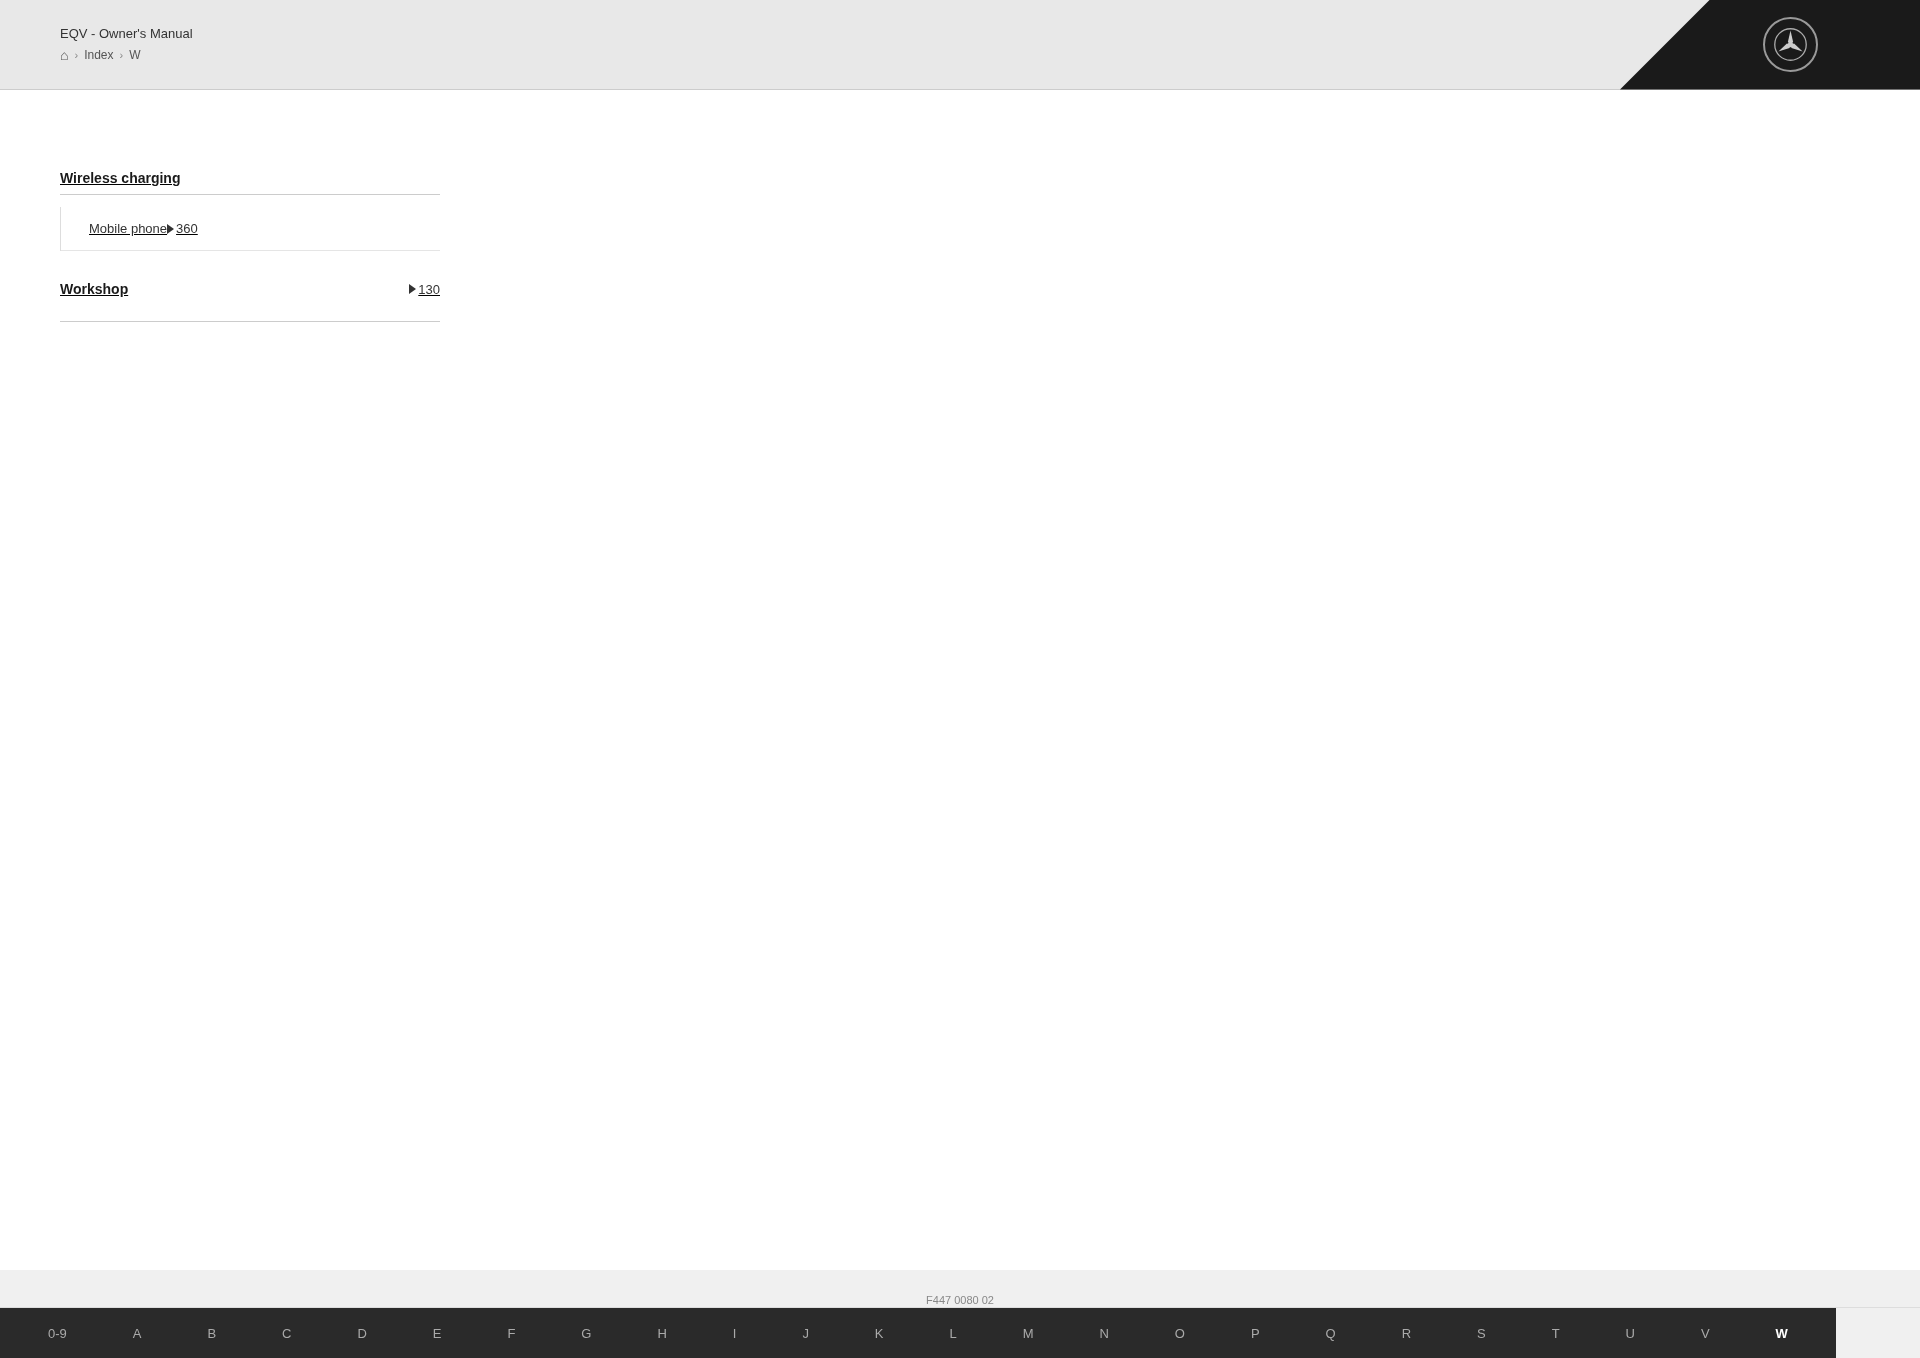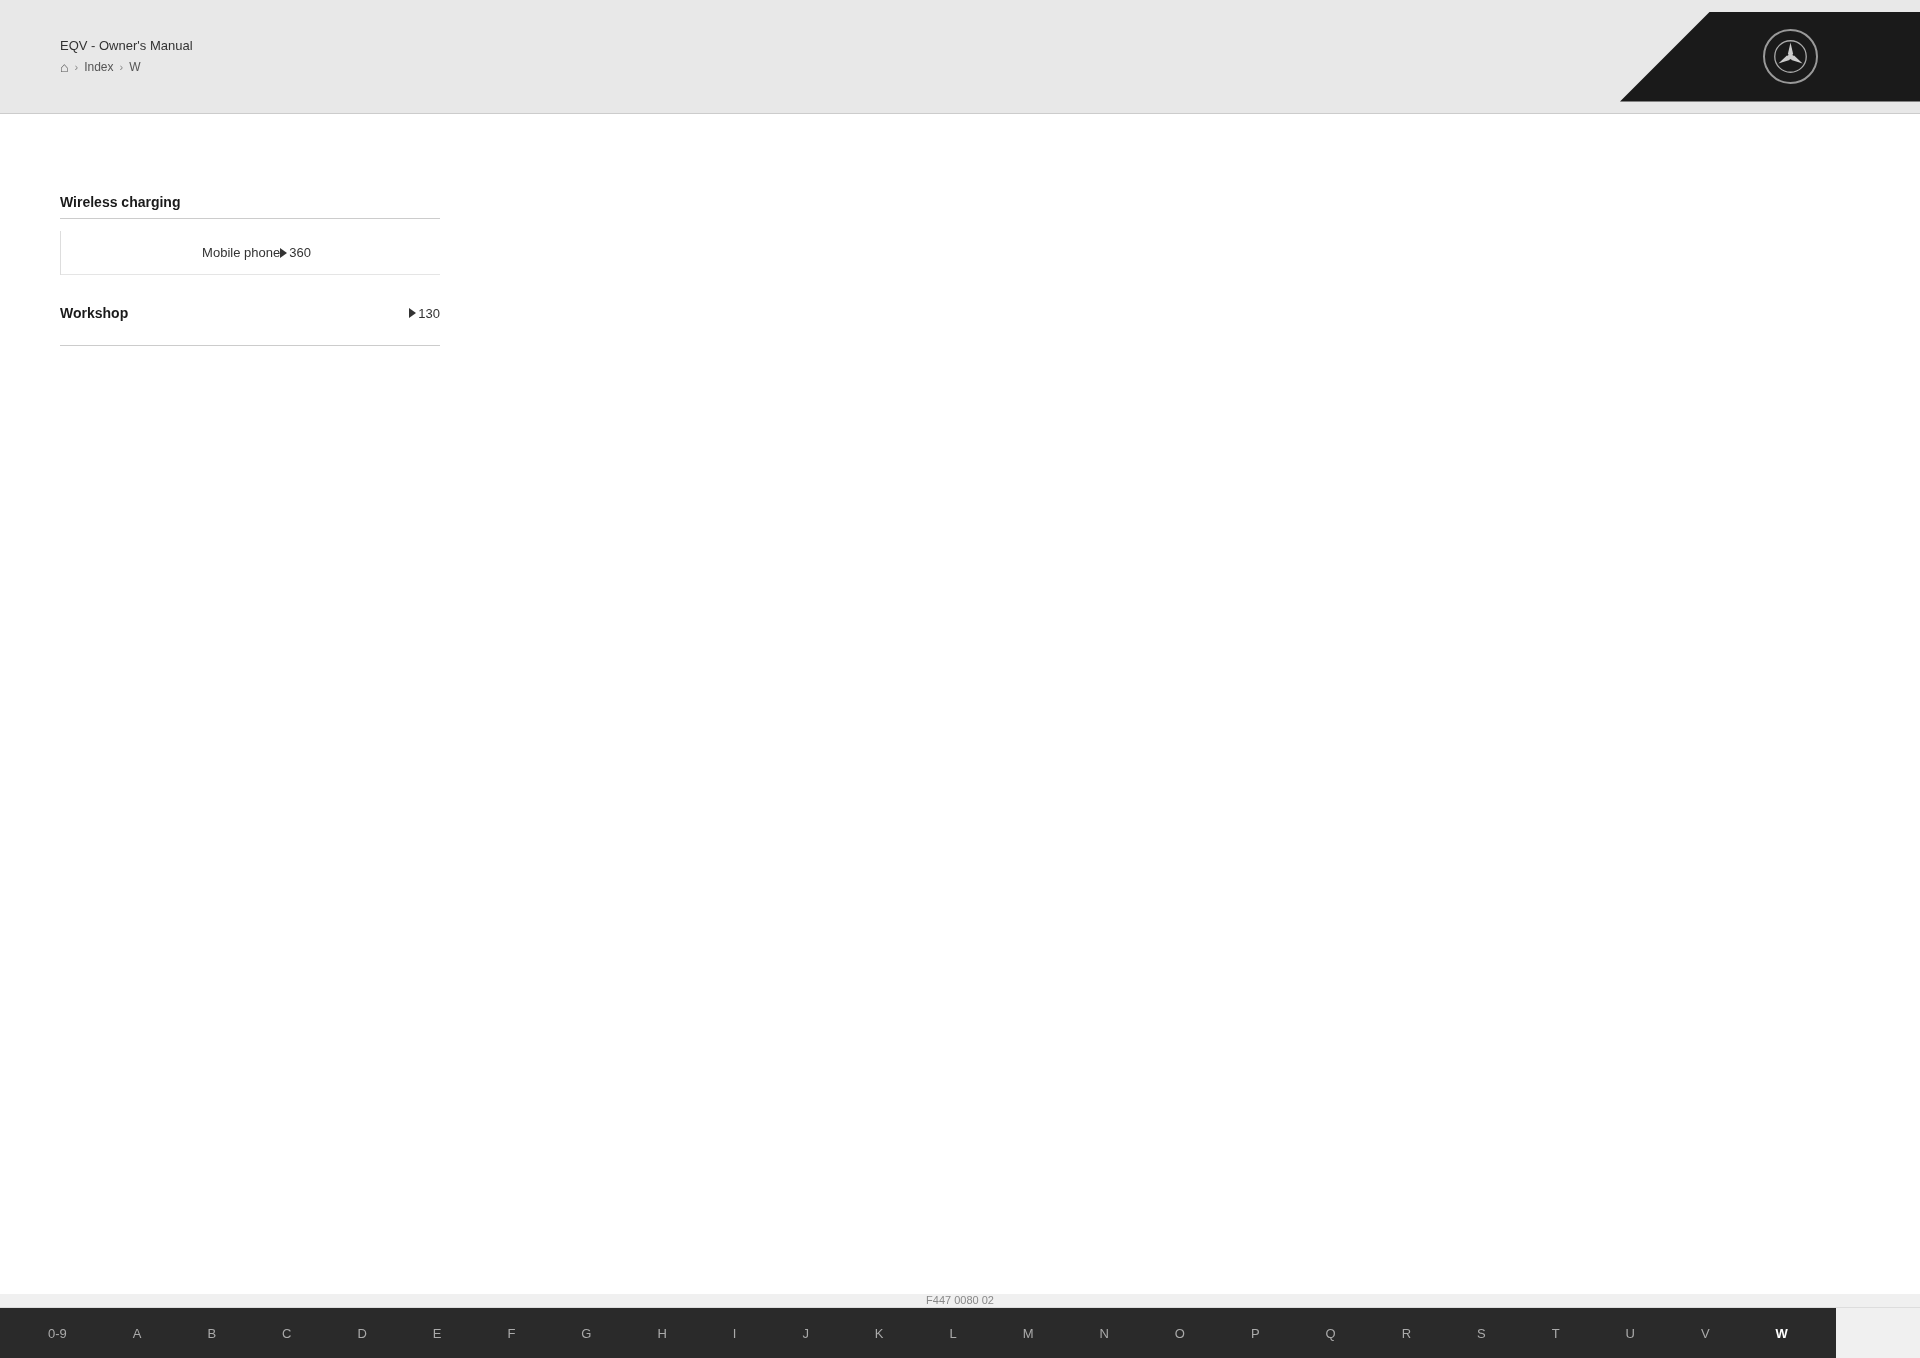--- a/index.html
+++ b/index.html
@@ -13,21 +13,21 @@
       background: #f0f0f0;
       width: 1920px;
       min-height: 1358px;
       position: relative;
       overflow-x: hidden;
     }
 
     
     .header {
       background: #e8e8e8;
-      height: 114px;
+      height: 90px;
       display: flex;
       align-items: center;
       justify-content: space-between;
       padding: 0 0 0 60px;
       border-bottom: 1px solid #ccc;
     }
 
     .header-left {
       display: flex;
       flex-direction: column;
@@ -92,40 +92,41 @@
     
     .main-content {
       background: #ffffff;
       min-height: 1180px;
       padding: 80px 60px 60px 60px;
     }
 
     
     .index-section {
       max-width: 380px;
+      text-decoration: underline;
     }
 
     .section-header {
       font-size: 14px;
       font-weight: bold;
       color: #1a1a1a;
       margin-bottom: 12px;
       padding-bottom: 8px;
       border-bottom: 1px solid #ccc;
     }
 
     .sub-items {
       border-left: 1px solid #ddd;
       margin-left: 0;
     }
 
     .index-item {
       display: flex;
       align-items: center;
-      justify-content: center;
+      justify-content: flex-start;
       padding: 14px 16px 14px 28px;
       border-bottom: 1px solid #e5e5e5;
       cursor: pointer;
     }
 
     .index-item-label {
       font-size: 13px;
       color: #333;
     }
 

